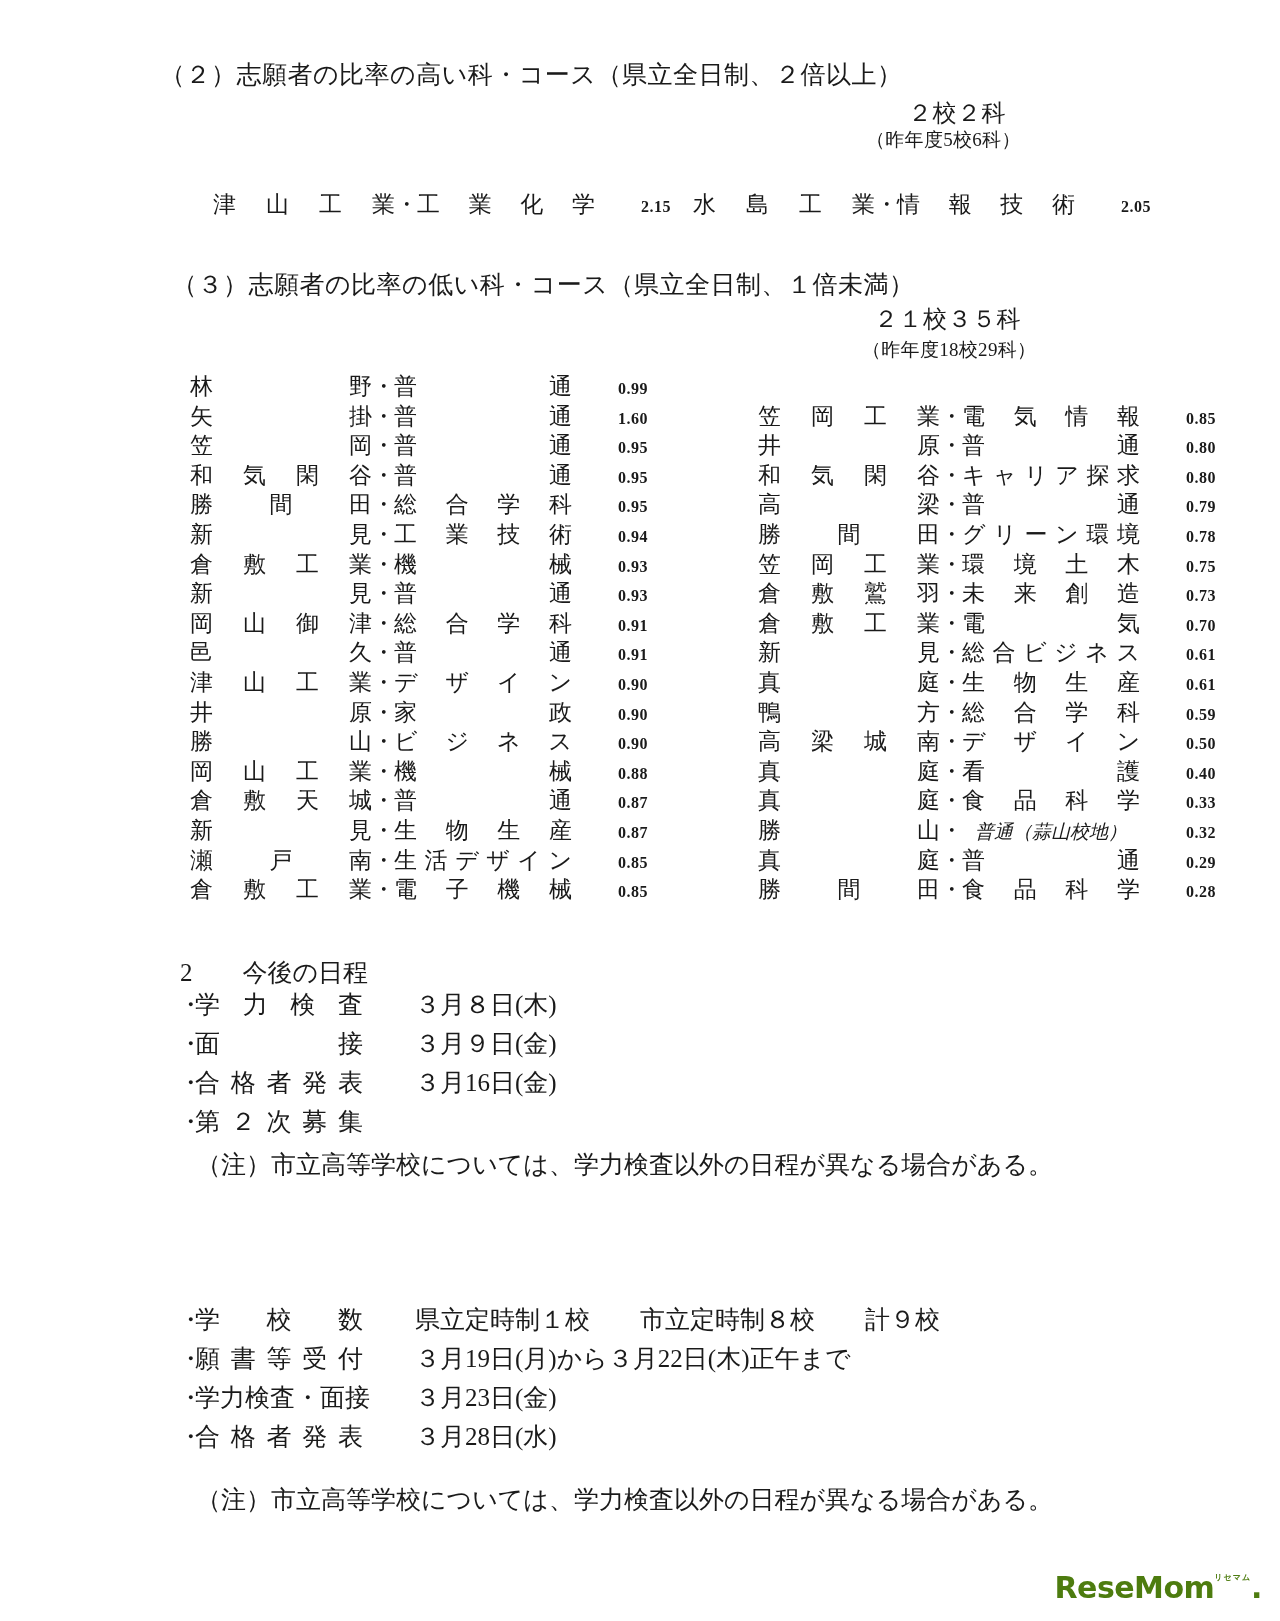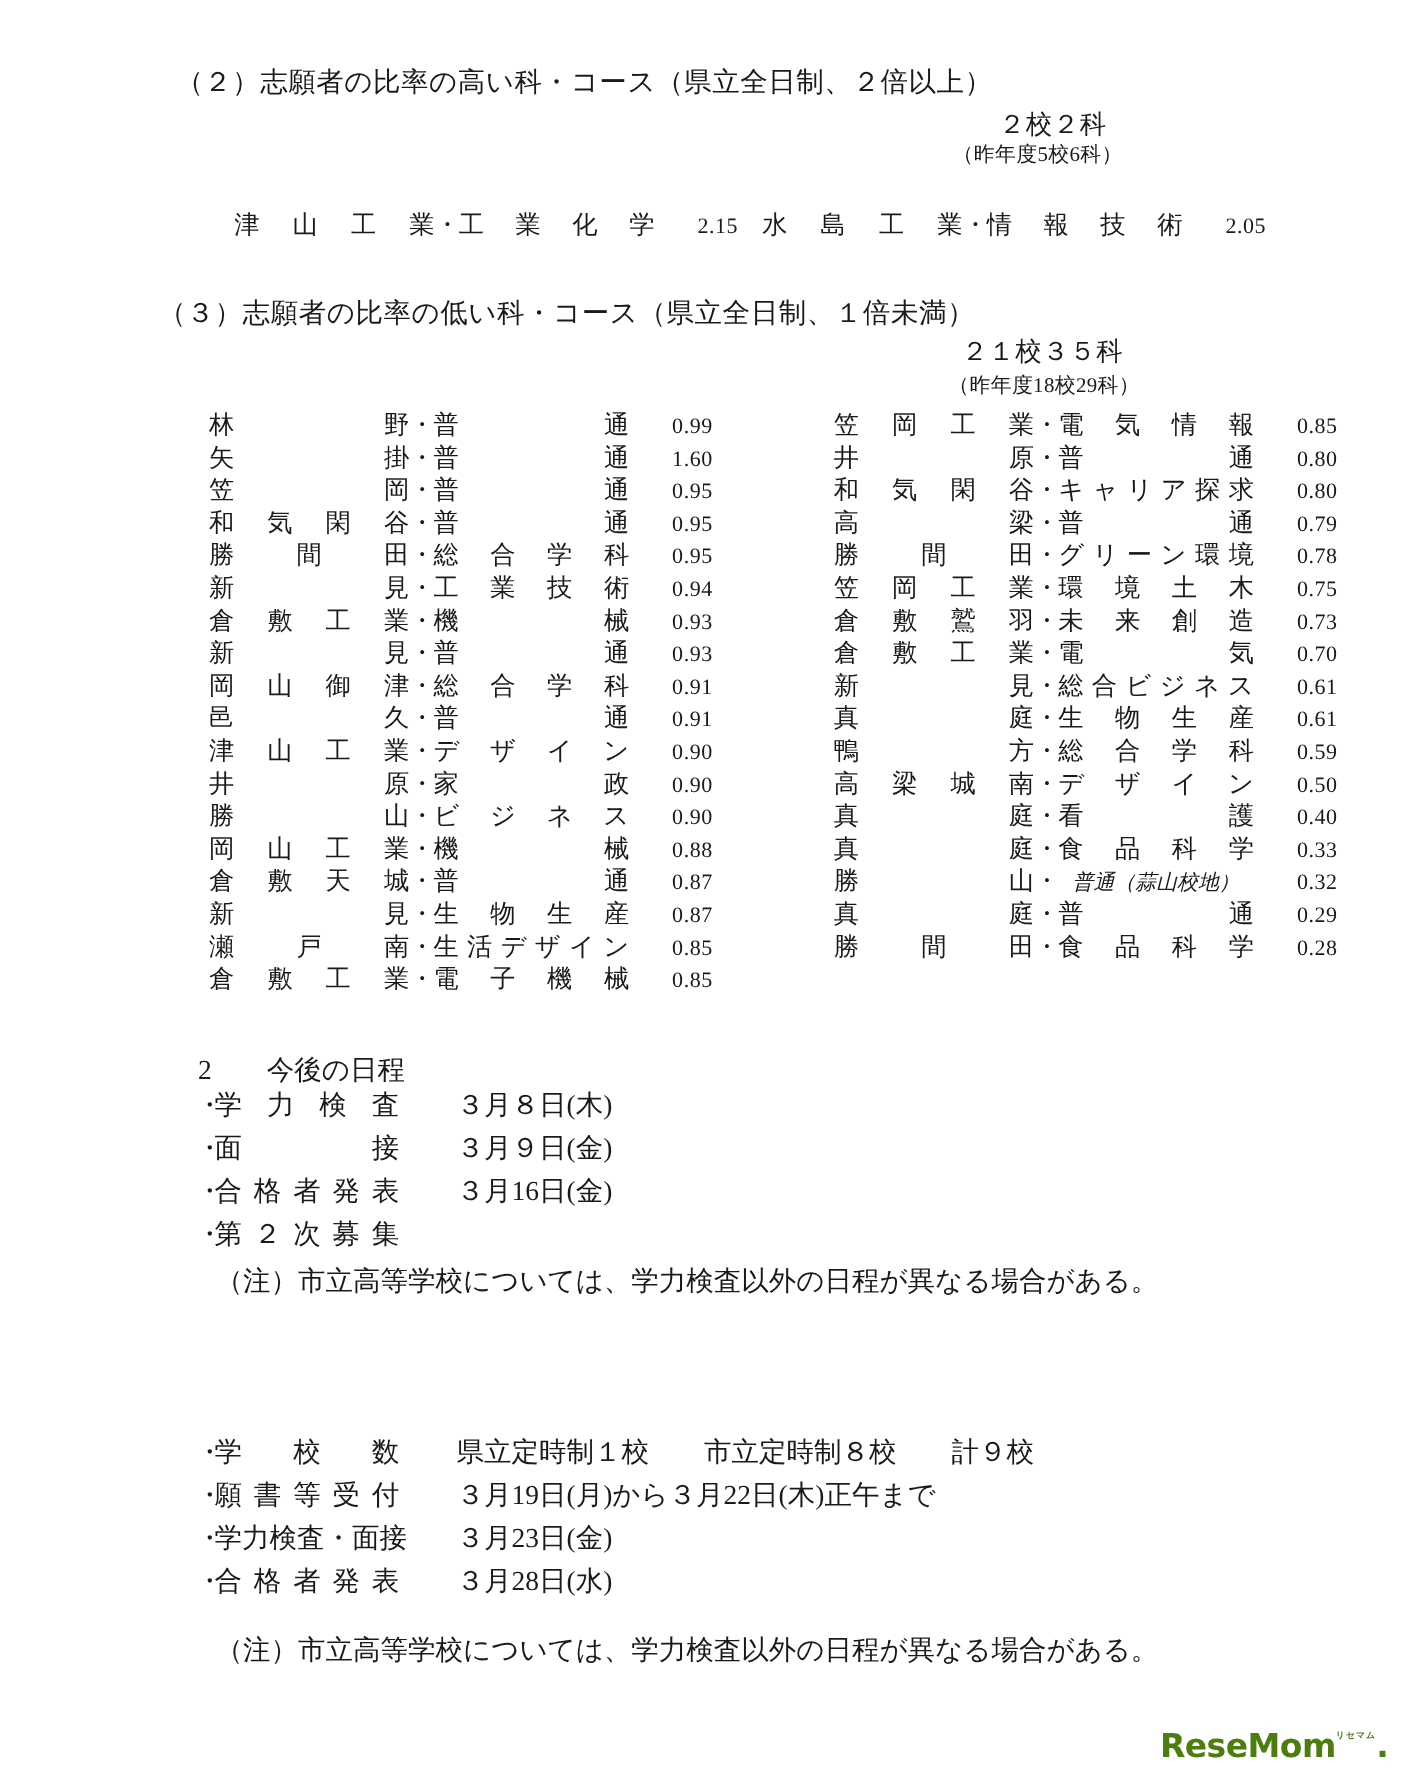--- a/index.html
+++ b/index.html
@@ -44,20 +44,21 @@
     position: absolute;
     font-size: 23px;
     white-space: pre;
   }
 
   
   .list-wrap {
     position: absolute;
     display: flex;
     gap: 16px;
+    align-items: flex-end;
   }
   .list-col {
     display: flex;
     flex-direction: column;
   }
   .row {
     display: flex;
     align-items: baseline;
     height: 29.6px;
     font-size: 23px;
@@ -85,22 +86,23 @@
     text-align-last: center;
     letter-spacing: 0px;
     font-style: italic;
   }
   .school.tight {
     text-align-last: justify;
   }
   .ratio {
     width: 76px;
     text-align: right;
-    font-size: 20px;
+    font-size: 16px;
     letter-spacing: 0.5px;
+    font-weight: bold;
   }
 
   
   .num-head {
     position: absolute;
     font-size: 25px;
     white-space: pre;
   }
   .bullet-list {
     position: absolute;
@@ -170,21 +172,21 @@
   <div class="count-sub abs" style="left:866px; top:127px;">（昨年度5校6科）</div>
 
   <div class="pair-row" style="left:190px; top:163px;">
     <span class="school" style="display:inline-block;">津山工業</span><span class="dot" style="display:inline-block;">・</span><span class="course" style="display:inline-block;">工業化学</span><span class="ratio" style="display:inline-block;">2.15</span>
   </div>
 
   <div class="pair-row" style="left:670px; top:163px;">
     <span class="school" style="display:inline-block;">水島工業</span><span class="dot" style="display:inline-block;">・</span><span class="course" style="display:inline-block;">情報技術</span><span class="ratio" style="display:inline-block;">2.05</span>
   </div>
 
-  <div class="sec-head abs" style="left:144px; top:268px;">（３）志願者の比率の低い科・コース（県立全日制、１倍未満）</div>
+  <div class="sec-head abs" style="left:172px; top:268px;">（３）志願者の比率の低い科・コース（県立全日制、１倍未満）</div>
 
   <div class="count-line abs" style="left:874px; top:303px;">２１校３５科</div>
 
   <div class="count-sub abs" style="left:862px; top:337px;">（昨年度18校29科）</div>
 
   <div class="list-wrap" style="left:190px; top:371px;">
     <div class="list-col" id="col-left">
         <div class="row"><span class="school">林野</span><span class="dot">・</span><span class="course">普通</span><span class="ratio">0.99</span></div>
         <div class="row"><span class="school">矢掛</span><span class="dot">・</span><span class="course">普通</span><span class="ratio">1.60</span></div>
         <div class="row"><span class="school">笠岡</span><span class="dot">・</span><span class="course">普通</span><span class="ratio">0.95</span></div>

